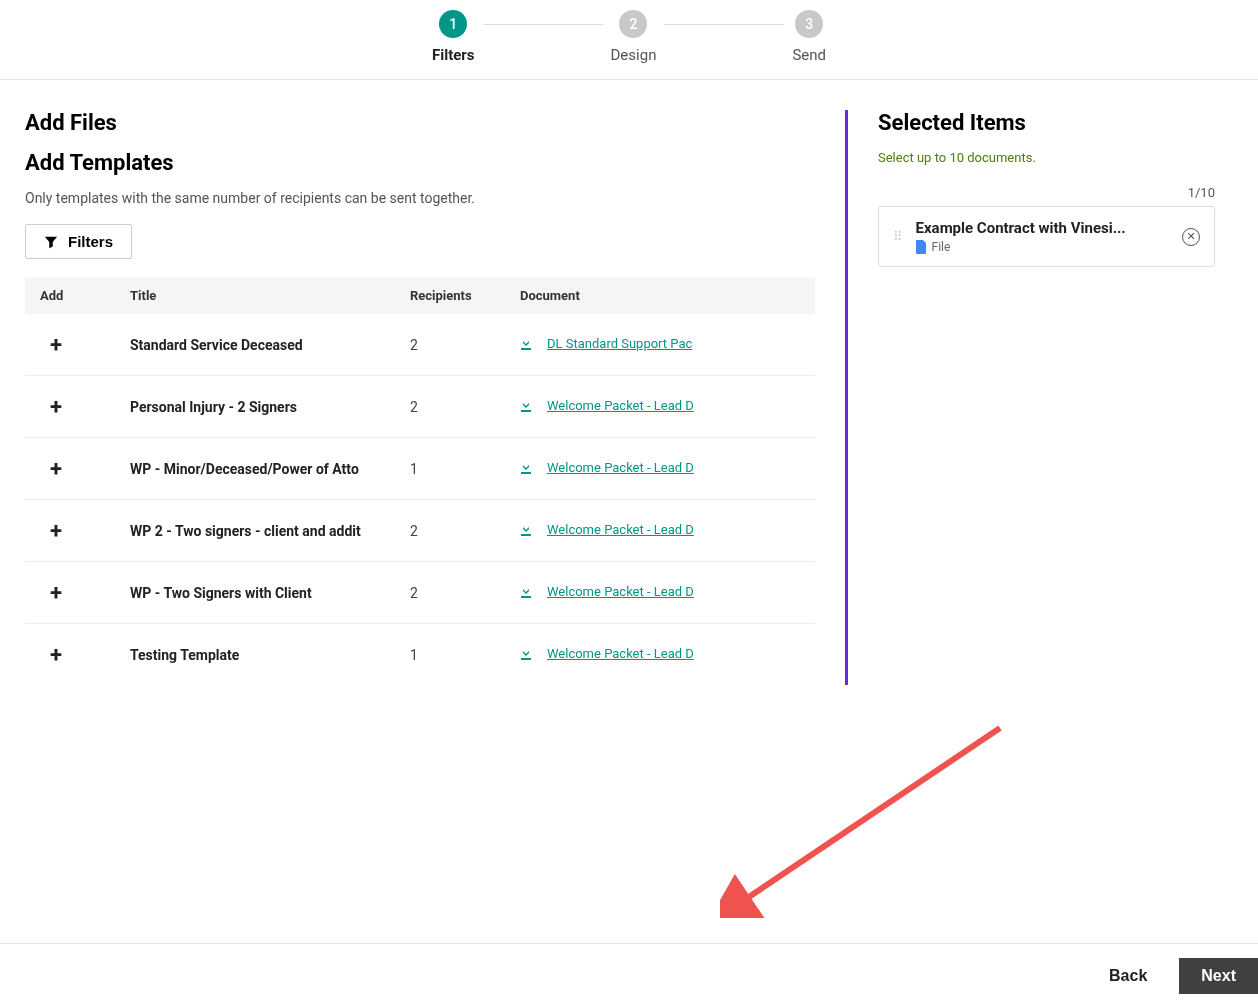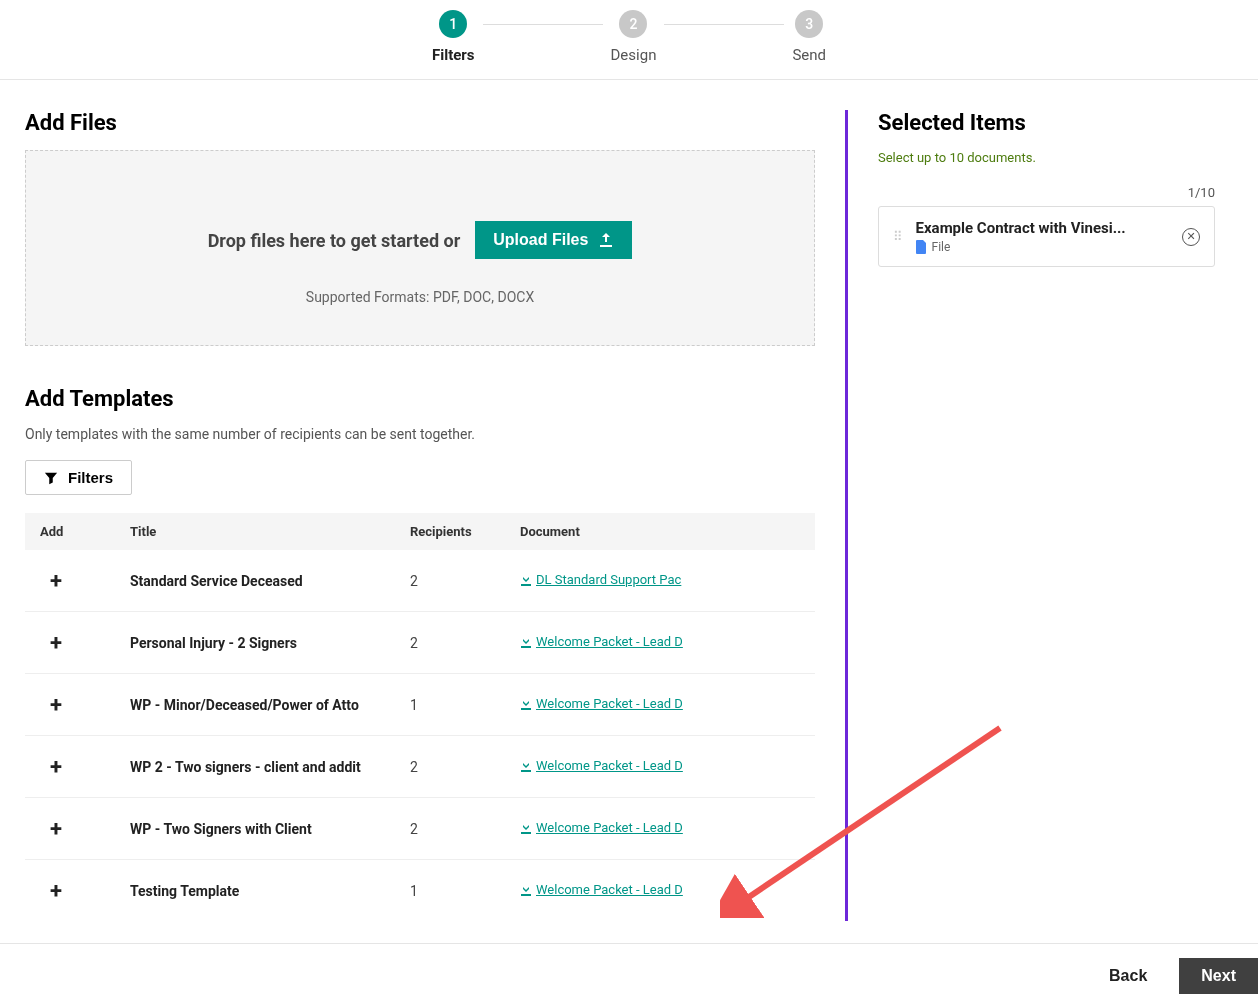--- a/index.html
+++ b/index.html
@@ -37,21 +37,21 @@
     .template-table { width: 100%; border-collapse: collapse; }
     .template-table thead tr { background: #f5f5f5; }
     .template-table th { text-align: left; padding: 11px 15px; font-size: 13px; font-weight: 700; color: #333; }
     .template-table td { padding: 18px 15px; font-size: 14px; border-top: 1px solid #eee; vertical-align: middle; }
     .template-table tbody tr:first-child td { border-top: none; }
     .add-cell { width: 90px; text-align: left; padding-left: 25px !important; }
     .plus-icon { font-size: 22px; font-weight: 700; cursor: pointer; color: #222; display: inline-block; }
     .title-cell { font-weight: 700; color: #222; width: 280px; }
     .recip-cell { color: #444; width: 110px; }
     .doc-cell { max-width: 150px; overflow: hidden; text-overflow: ellipsis; white-space: nowrap; }
-    .doc-link { color: #009688; text-decoration: underline; font-size: 13px; display: inline-flex; align-items: center; gap: 4px; cursor: pointer; }
+    .doc-link { color: #009688; text-decoration: underline; font-size: 13px; display: inline-flex; align-items: center; gap: 15px; cursor: pointer; }
     .dl-icon { width: 12px; height: 12px; flex-shrink: 0; }
     
     .right-sub { font-size: 13px; color: #4d7c0f; margin-bottom: 20px; }
     .count-row { text-align: right; font-size: 13px; color: #555; margin-bottom: 6px; }
     .selected-card { border: 1px solid #ddd; border-radius: 3px; padding: 12px 14px; display: flex; align-items: center; gap: 12px; }
     .drag-handle { color: #ccc; font-size: 13px; cursor: grab; letter-spacing: 1px; line-height: 7px; }
     .card-body { flex: 1; min-width: 0; }
     .card-title { font-weight: 700; font-size: 15px; white-space: nowrap; overflow: hidden; text-overflow: ellipsis; color: #222; }
     .card-sub { font-size: 12px; color: #666; display: flex; align-items: center; gap: 5px; margin-top: 3px; }
     .file-icon { width: 11px; height: 14px; }
@@ -79,32 +79,20 @@
   <div class="step-line"></div>
   <div class="step">
     <div class="step-circle">3</div>
     <div class="step-label">Send</div>
   </div>
 </div>
 
 <div class="page-body">
   <div class="left-col">
     <h2>Add Files</h2>
-    <div class="dropzone">
-      <div class="dropzone-row">
-        <span class="dropzone-text">Drop files here to get started or</span>
-        <button class="upload-btn">
-          <span>Upload Files</span>
-          <svg class="upload-icon" viewBox="0 0 16 16" fill="currentColor">
-              <path d="M8 1l4 4h-3v5H7V5H4l4-4zM2 13h12v2H2z"></path>
-            </svg>
-        </button>
-      </div>
-      <div class="supported-text">Supported Formats: PDF, DOC, DOCX</div>
-    </div>
 
     <h2>Add Templates</h2>
     <div class="subheading">Only templates with the same number of recipients can be sent together.</div>
 
     <div class="filter-row">
       <button class="filters-btn">
         <svg class="funnel-icon" viewBox="0 0 16 16" fill="currentColor">
             <path d="M1 2h14l-5 6v5l-4 2v-7L1 2z"></path>
           </svg>
         <span>Filters</span>

